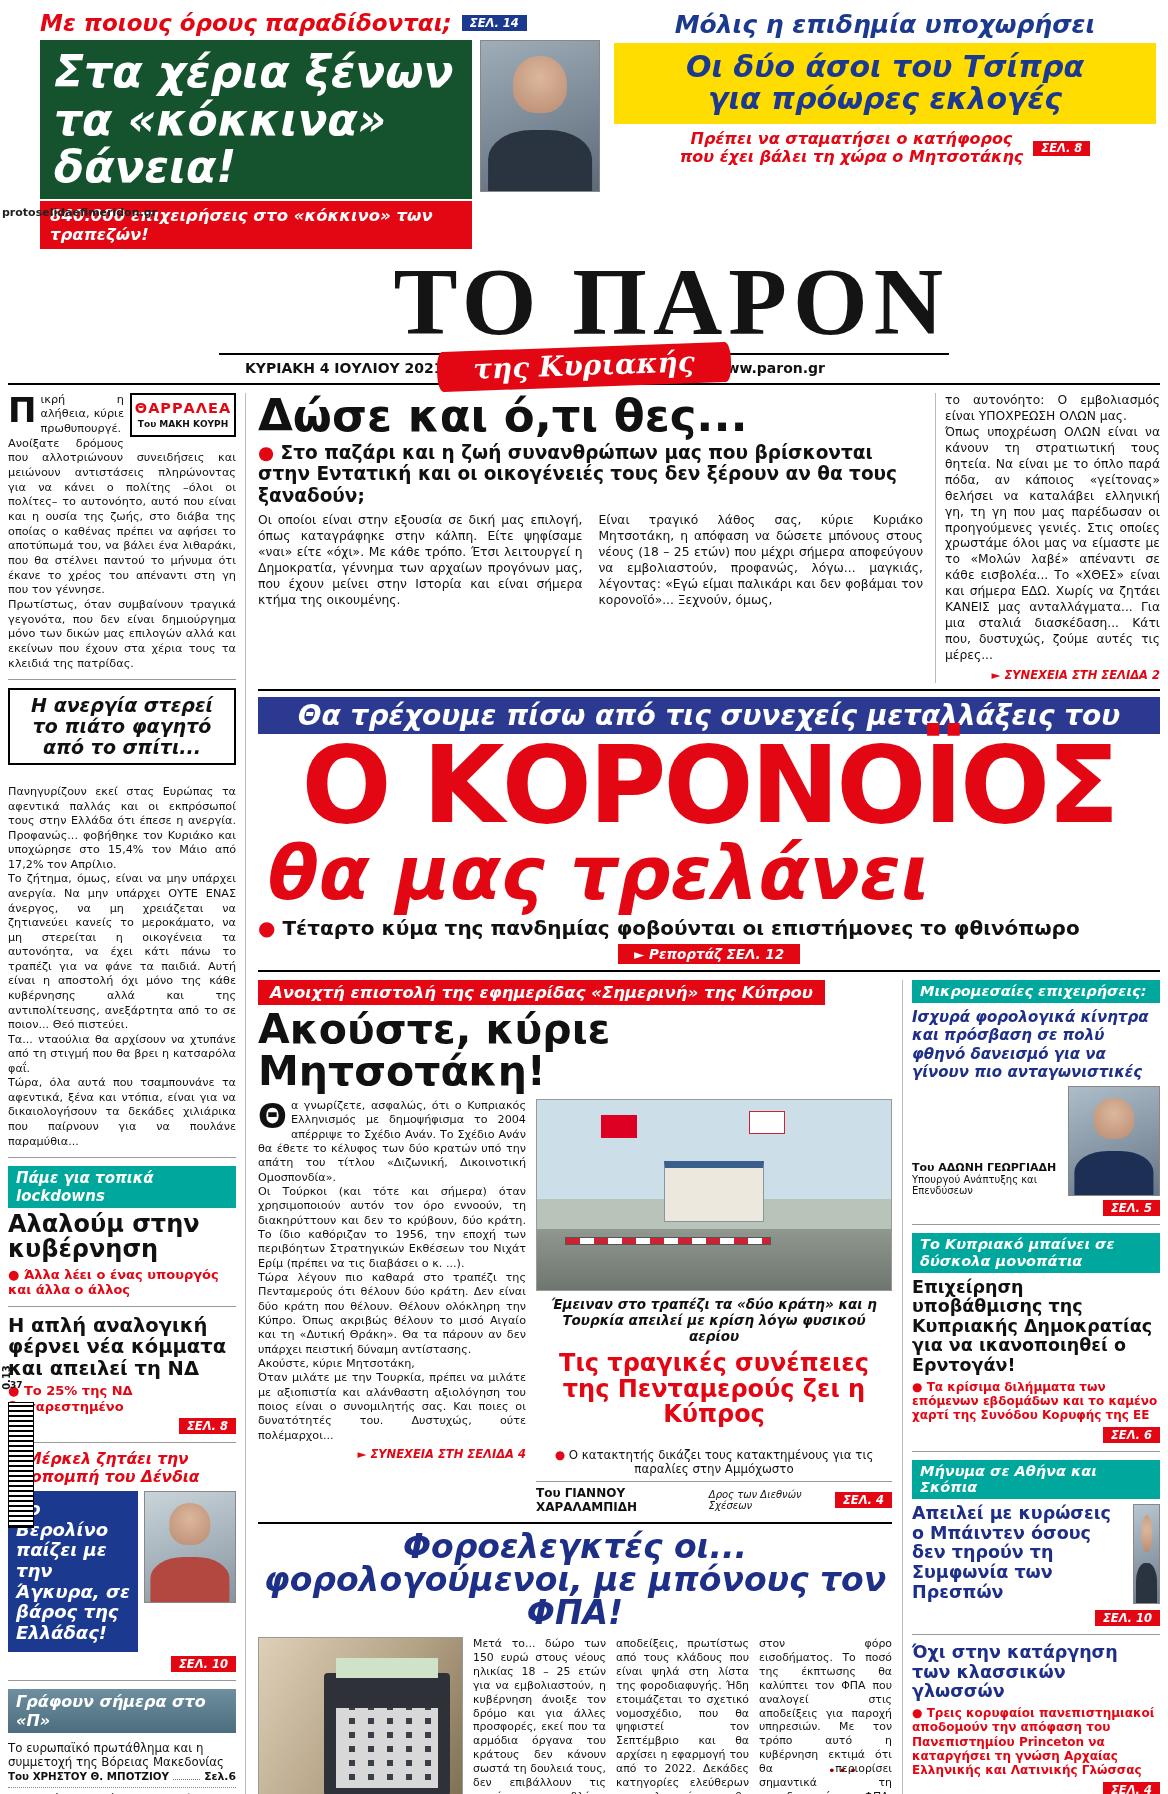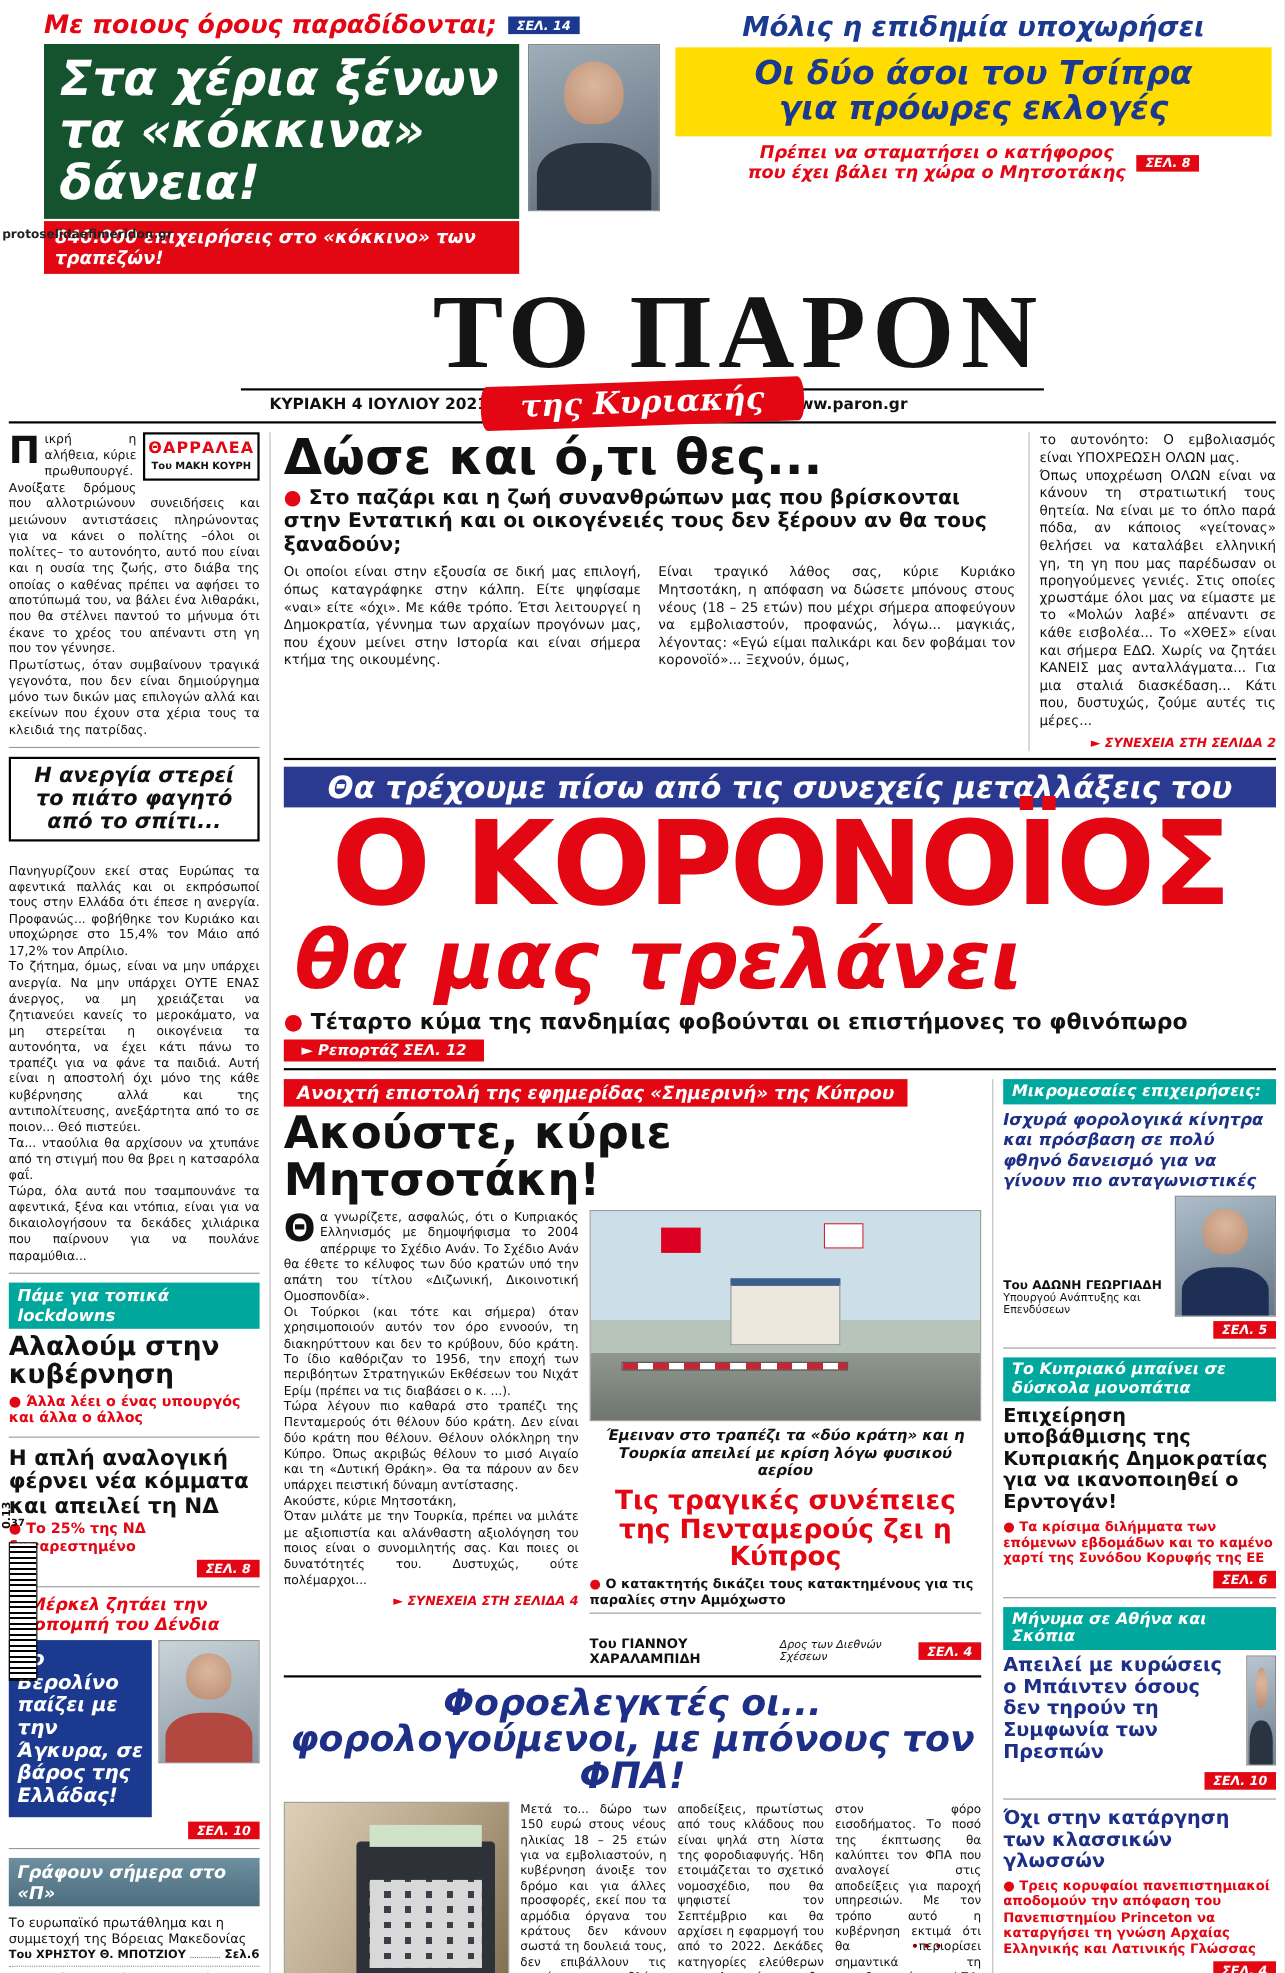--- a/index.html
+++ b/index.html
@@ -72,44 +72,44 @@
 .a-author{font-weight:bold;font-size:10.3px;white-space:nowrap}
 .a-fill{flex:1;border-bottom:1px dotted #777}
 .a-page{font-size:10.8px;font-weight:bold}
 
 .corona{border-bottom:2px solid #000;padding-bottom:6px}
 .corona-kicker{background:#2b3990;color:#fff;font-weight:bold;font-style:italic;font-size:28px;text-align:center;padding:2px 0;margin-top:6px}
 .corona-title{color:#e30613;font-weight:900;font-size:106px;line-height:.98;letter-spacing:-3px;text-align:center}
 .corona-sub{color:#e30613;font-weight:900;font-style:italic;font-size:74px;line-height:.95;padding-left:10px}
 .corona-deck{font-size:20px;font-weight:bold;margin-top:8px}
 .corona-deck::before{content:"● ";color:#e30613}
-.corona-badge-row{margin-top:4px}
+.corona-badge-row{text-align:center;margin-top:4px}
 .corona-badge{background:#e30613;color:#fff;font-weight:bold;font-style:italic;font-size:13.5px;padding:2px 16px;display:inline-block}
 .corona-badge::before{content:"► "}
 
 .mid-row{display:flex;gap:10px;padding-top:8px}
 .center-col{flex:1;min-width:0}
 .right-rail{width:258px;border-left:1px solid #bbb;padding-left:9px}
 
 .cy-kicker{background:#e30613;color:#fff;display:inline-block;font-weight:bold;font-style:italic;font-size:16.5px;padding:3px 12px}
 .cy-title{font-size:41px;font-weight:900;line-height:1.02;margin:4px 0 6px}
 .cy-flex{display:flex;gap:10px}
 .cy-body{width:268px;font-size:11.2px;text-align:justify;line-height:1.28}
 .cy-right{flex:1;min-width:0}
 .cy-photo{position:relative;height:192px;background:linear-gradient(#ccdfe9 0 52%,#b8c4ba 52% 70%,#9aa195 70% 100%);overflow:hidden;border:1px solid #999}
 .cp-road{position:absolute;left:0;right:0;bottom:0;height:32%;background:linear-gradient(#90978f,#6f766f)}
 .cp-booth{position:absolute;left:36%;top:32%;width:28%;height:32%;background:#ece8de;border:1px solid #8a94a0;border-top:7px solid #3a5f8a}
 .cp-barrier{position:absolute;left:8%;bottom:24%;width:58%;height:8px;background:repeating-linear-gradient(90deg,#c23 0 14px,#fff 14px 28px);border:1px solid #555}
 .cp-flag1{position:absolute;left:18%;top:8%;width:36px;height:23px;background:#d02}
 .cp-flag2{position:absolute;left:60%;top:6%;width:36px;height:23px;background:#fff;border:1px solid #c23}
 .cy-caption{font-weight:bold;font-style:italic;font-size:13.5px;text-align:center;line-height:1.2;margin-top:5px}
 .cy-sub{color:#e30613;font-weight:900;font-size:24px;text-align:center;line-height:1.08;margin-top:6px}
-.cy-bullet{color:#111;font-weight:bold;font-size:11.8px;text-align:left;margin-top:4px}
+.cy-bullet{color:#111;font-weight:normal;font-size:11.8px;text-align:center;margin-top:20px}
 .cy-bullet::before{content:"● ";color:#e30613}
-.cy-byrow{display:flex;align-items:center;justify-content:center;gap:8px;margin-top:5px;border-top:1px solid #999;padding-top:20px}
+.cy-byrow{display:flex;align-items:center;justify-content:center;gap:8px;margin-top:5px;border-top:1px solid #999;padding-top:4px}
 .cy-byline{font-weight:bold;font-size:12px}
 .cy-byline2{font-size:10px;font-style:italic}
 
 .tax{border-top:2px solid #000;margin-top:8px;padding-top:6px}
 .tax-title{color:#1d2f87;font-weight:900;font-style:italic;font-size:33px;text-align:center;line-height:1;margin-bottom:8px}
 .tax-flex{display:flex;gap:10px}
 .tax-photo{position:relative;width:205px;height:168px;background:linear-gradient(120deg,#ded0b8,#b4a285 55%,#7e6f52);overflow:hidden;border:1px solid #999}
 .calc-body{position:absolute;right:6%;bottom:5%;width:62%;height:74%;background:#2e3138;border-radius:4px}
 .calc-screen{position:absolute;right:12%;top:12%;width:50%;height:12%;background:#cfe3c8}
 .calc-keys{position:absolute;right:12%;bottom:10%;width:50%;height:48%;background-color:#3a3e46;background-image:repeating-linear-gradient(0deg,#d8d8d8 0 8px,transparent 8px 14px),repeating-linear-gradient(90deg,#d8d8d8 0 13px,transparent 13px 19px)}

